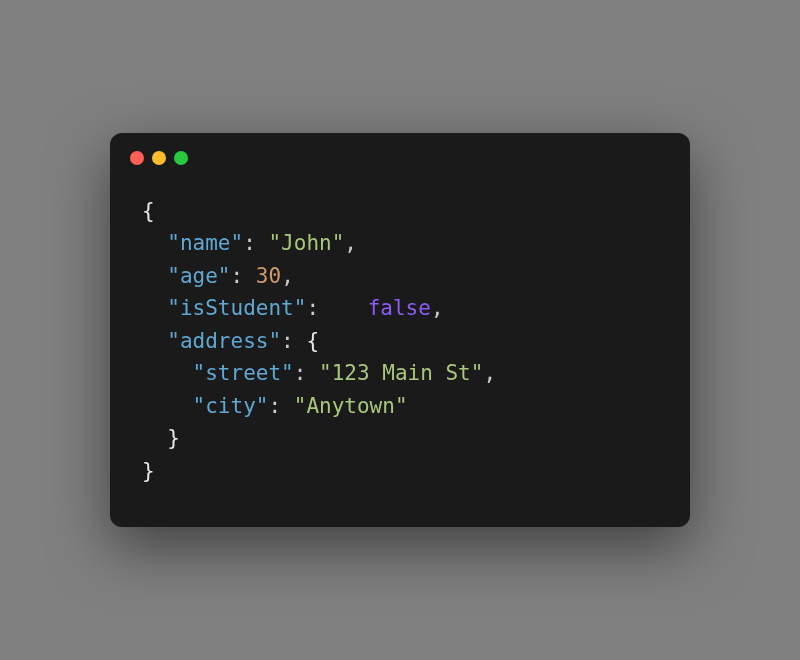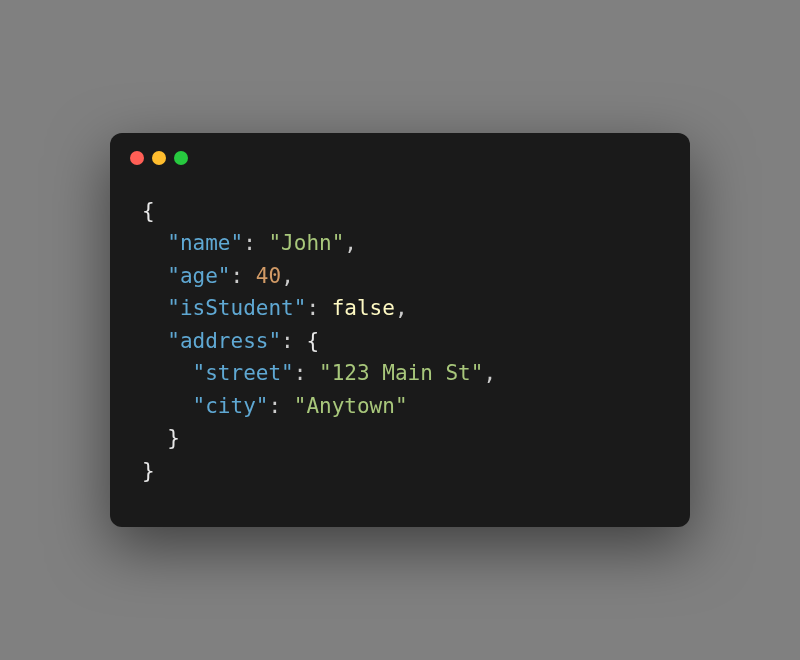--- a/index.html
+++ b/index.html
@@ -40,34 +40,34 @@
       padding: 20px 32px 10px 32px;
       font-size: 21px;
       line-height: 1.55;
       white-space: pre;
     }
     .brace { color: #e8e8e8; }
     .key { color: #5fa8d3; }
     .colon { color: #cccccc; }
     .string { color: #a8c77b; }
     .number { color: #d19a66; }
-    .bool { color: #fef9c3; }
+    .bool { color: #8b5cf6; margin-left: 36px; }
     .comma { color: #cccccc; }
   </style>
 </head>
 <body>
 
 <div class="window">
   <div class="titlebar">
     <div class="traffic-light tl-close"></div>
     <div class="traffic-light tl-min"></div>
     <div class="traffic-light tl-max"></div>
   </div>
   <div class="code"><span class="brace">{</span>
 <span>  </span><span class="key">"name"</span><span class="colon">:</span><span> </span><span class="string">"John"</span><span class="comma">,</span>
-<span>  </span><span class="key">"age"</span><span class="colon">:</span><span> </span><span class="number">40</span><span class="comma">,</span>
+<span>  </span><span class="key">"age"</span><span class="colon">:</span><span> </span><span class="number">30</span><span class="comma">,</span>
 <span>  </span><span class="key">"isStudent"</span><span class="colon">:</span><span> </span><span class="bool">false</span><span class="comma">,</span>
 <span>  </span><span class="key">"address"</span><span class="colon">:</span><span> </span><span class="brace">{</span>
 <span>    </span><span class="key">"street"</span><span class="colon">:</span><span> </span><span class="string">"123 Main St"</span><span class="comma">,</span>
 <span>    </span><span class="key">"city"</span><span class="colon">:</span><span> </span><span class="string">"Anytown"</span>
 <span>  </span><span class="brace">}</span>
 <span class="brace">}</span></div>
 </div>
 
 </body></html>

